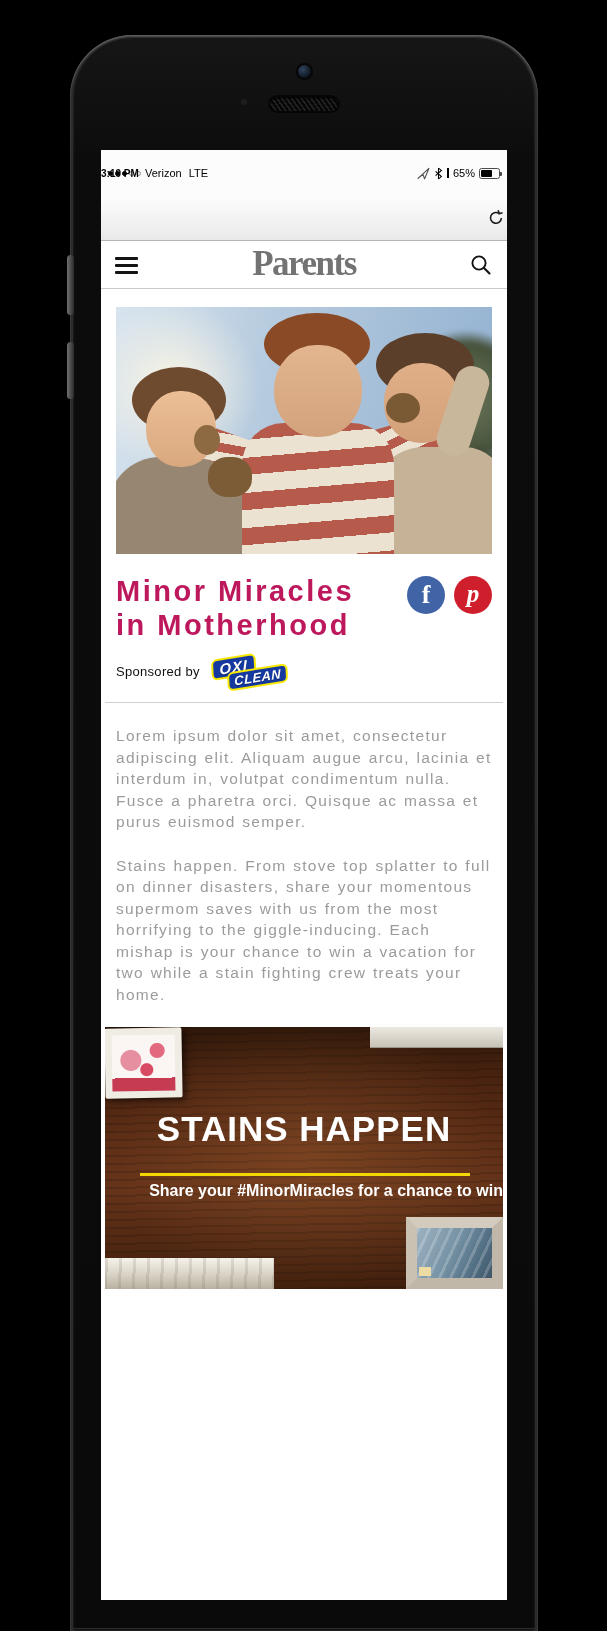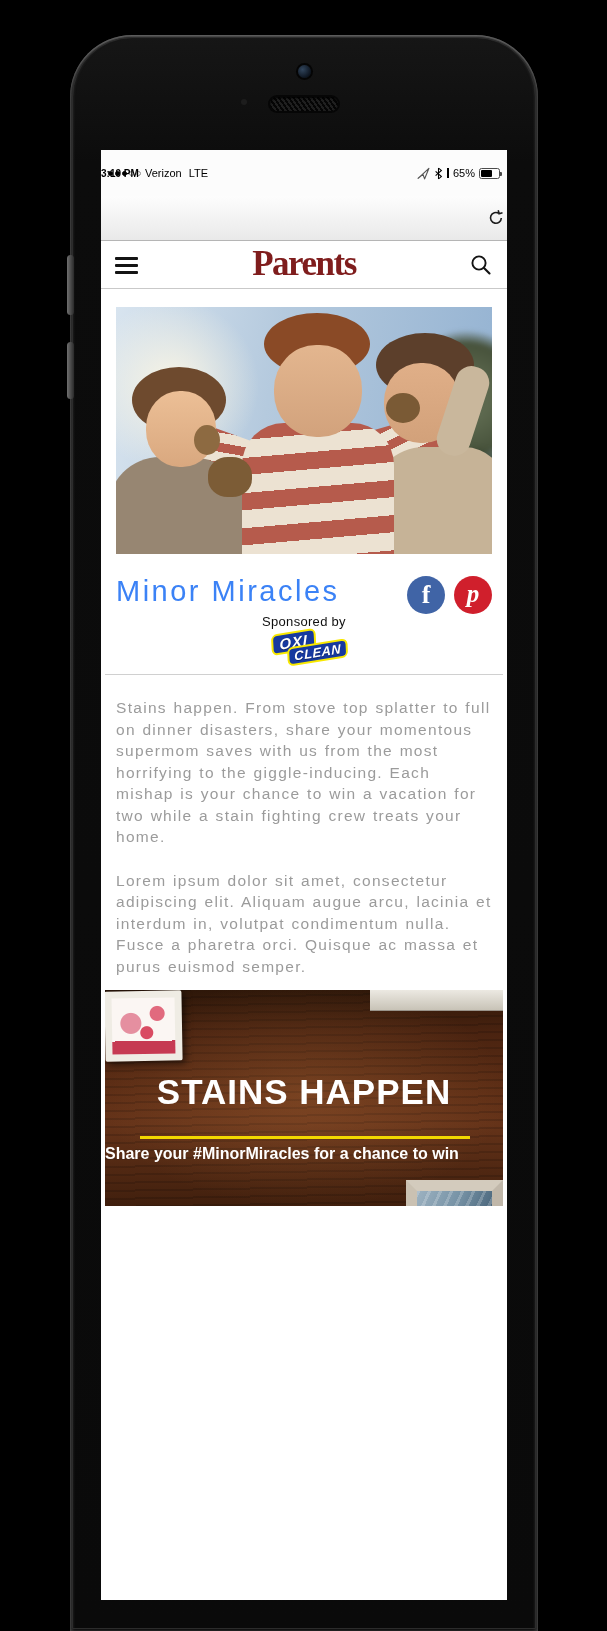--- a/index.html
+++ b/index.html
@@ -47,21 +47,21 @@
   .urlbar{height:45px;background:linear-gradient(#fdfdfd,#e9e9e9);border-bottom:1px solid #b5b5b5;
     position:relative;box-sizing:border-box;}
   .url-field{position:absolute;left:10px;top:9px;width:372px;height:26px;background:#e2e2e4;
     border-radius:7px;text-align:center;line-height:26px;font-size:15px;color:#000;}
   .refresh{position:absolute;right:2px;top:13px;}
   
   .navbar{height:48px;background:#fff;border-bottom:1px solid #c9c9c9;position:relative;box-sizing:border-box;}
   .hamburger{position:absolute;left:14px;top:16px;width:23px;cursor:pointer;}
   .hamburger i{display:block;height:3px;background:#141414;border-radius:1px;margin-bottom:4px;}
   .logo{text-align:center;font-family:"Liberation Serif",serif;font-weight:700;font-size:35px;
-    letter-spacing:-1.5px;color:#7f1d1d;line-height:46px;}
+    letter-spacing:-1.5px;color:#737373;line-height:46px;}
   .searchbtn{position:absolute;right:15px;top:13px;cursor:pointer;}
   
   .article{padding:0 15px;}
   .hero{margin-top:18px;height:247px;position:relative;overflow:hidden;
     background:
       radial-gradient(circle at 15% 32%, rgba(255,248,228,.9) 0%, rgba(255,248,228,0) 24%),
       linear-gradient(100deg,#d8e4ef 0%,#b5cade 40%,#92b1d1 100%);}
   .hero div{position:absolute;}
   .tree1{right:-34px;top:22px;width:120px;height:140px;border-radius:50%;
     background:radial-gradient(circle,#5c684e 25%,#47523b 60%,rgba(71,82,59,0) 75%);filter:blur(2px);}
@@ -83,50 +83,50 @@
   .m-face{left:158px;top:38px;width:88px;height:92px;border-radius:48%;
     background:linear-gradient(#e3b68f,#d2a27c);}
   .r-hair{left:260px;top:26px;width:98px;height:64px;border-radius:50%;background:#5c3f2b;}
   .r-face{left:268px;top:56px;width:76px;height:80px;border-radius:48%;
     background:linear-gradient(#e0af88,#d2a17a);}
   .r-mud{left:270px;top:86px;width:34px;height:30px;border-radius:50%;background:#7a5a35;}
   .r-arm{left:330px;top:58px;width:34px;height:92px;border-radius:16px;transform:rotate(18deg);background:#c9b79c;}
   .hand{left:92px;top:150px;width:44px;height:40px;border-radius:45%;background:#7c5c36;}
   
   .title-row{margin-top:20px;display:flex;justify-content:space-between;align-items:flex-start;}
-  .h1{font-size:29px;font-weight:400;letter-spacing:2.5px;color:#3b82f6;line-height:34px;margin:0;}
+  .h1{font-size:29px;font-weight:700;letter-spacing:2.5px;color:#be185d;line-height:34px;margin:0;}
   .share{display:flex;gap:9px;padding-top:2px;}
   .circle{width:38px;height:38px;border-radius:50%;color:#fff;text-align:center;cursor:pointer;
     font-family:"Liberation Serif",serif;font-weight:700;}
   .fb{background:#4064a6;font-size:26px;line-height:38px;}
   .pin{background:#d01f2c;font-style:italic;font-size:25px;line-height:36px;}
   
-  .sponsor{display:flex;align-items:center;height:58px;margin-top:0;flex-direction:column;}
+  .sponsor{display:flex;align-items:center;height:58px;margin-top:0;}
   .sponsor-label{font-size:13px;color:#101010;letter-spacing:.3px;}
   .oxi{margin-left:12px;transform:rotate(-9deg);cursor:pointer;}
   .oxi-top,.oxi-bottom{display:block;width:max-content;font-style:italic;font-weight:700;color:#fff;
     background:#16399f;border:2px solid #f8e800;border-radius:6px;transform:skewX(-6deg);
     text-shadow:0 1px 0 rgba(0,0,0,.35);}
   .oxi-top{font-size:15px;letter-spacing:1px;padding:0 6px;}
   .oxi-bottom{font-size:13px;letter-spacing:.5px;padding:0 5px;margin:-6px 0 0 14px;}
   .divider{border:none;border-top:1px solid #d0d0d0;margin:2px -11px 0 -11px;}
   .article p{font-size:15.5px;line-height:21.5px;letter-spacing:1.3px;word-spacing:1px;
     color:#9b9b9b;margin:22px 0 0 0;}
   
-  .ad{margin:13px -11px 0 -11px;height:216px;position:relative;overflow:hidden;cursor:pointer;
+  .ad{margin:22px -11px 0 -11px;height:262px;position:relative;overflow:hidden;cursor:pointer;
     background:
       radial-gradient(ellipse at 50% 48%, rgba(255,166,90,.16), rgba(0,0,0,0) 72%),
       repeating-linear-gradient(179deg, rgba(0,0,0,.14) 0 2px, rgba(0,0,0,0) 2px 8px),
       linear-gradient(180deg,#2e1709 0%,#4a2310 20%,#5f2f16 48%,#653319 62%,#401f0d 100%);}
   .ad-headline{position:absolute;top:82px;left:0;right:0;text-align:center;color:#fff;
     font-weight:700;font-size:35px;letter-spacing:1px;}
   .ad-sub{position:absolute;top:121px;left:0;right:0;text-align:center;color:#fff;
     font-weight:700;font-size:18.5px;letter-spacing:.5px;}
   .ad-rule{position:absolute;top:146px;left:35px;width:330px;height:3px;background:#f2d800;}
-  .ad-cta{position:absolute;top:155px;left:0;right:0;text-align:left;color:#fff;
+  .ad-cta{position:absolute;top:155px;left:0;right:0;text-align:right;color:#fff;
     font-weight:700;font-size:16px;}
   .frame-tl{position:absolute;left:0;top:1px;width:77px;height:70px;background:#efece4;
     border-radius:2px;box-shadow:3px 3px 7px rgba(0,0,0,.55);transform:rotate(-1deg);}
   .frame-tl .pic{position:absolute;inset:7px;background:
       radial-gradient(circle at 72% 28%, #e16a7e 0 7px, rgba(225,106,126,0) 8px),
       radial-gradient(circle at 30% 45%, #e58fa0 0 10px, rgba(229,143,160,0) 11px),
       radial-gradient(circle at 55% 62%, #d94b62 0 6px, rgba(217,75,98,0) 7px),
       linear-gradient(0deg, #c63a52 0 13px, rgba(198,58,82,0) 13px),#fbf6f3;}
   .frame-tr{position:absolute;right:0;top:0;width:133px;height:20px;
     background:linear-gradient(#ece9e2,#c8c3b7);border-bottom:1px solid #99938a;}
@@ -217,39 +217,40 @@
         <div class="m-face"></div>
         <div class="r-hair"></div>
         <div class="r-face"></div>
         <div class="r-mud"></div>
         <div class="r-arm"></div>
       </div>
 
       <div class="title-row">
         <h1 class="h1">
           <span>Minor Miracles</span><br>
+          <span>in Motherhood</span>
         </h1>
         <div class="share">
           <div class="circle fb">f</div>
           <div class="circle pin">p</div>
         </div>
       </div>
 
       <div class="sponsor">
         <span class="sponsor-label">Sponsored by</span>
         <span class="oxi">
           <span class="oxi-top">OXI</span>
           <span class="oxi-bottom">CLEAN</span>
         </span>
       </div>
 
       <hr class="divider">
 
+      <p>Lorem ipsum dolor sit amet, consectetur adipiscing elit. Aliquam augue arcu, lacinia et interdum in, volutpat condimentum nulla. Fusce a pharetra orci. Quisque ac massa et purus euismod semper.</p>
       <p>Stains happen. From stove top splatter to full on dinner disasters, share your momentous supermom saves with us from the most horrifying to the giggle-inducing. Each mishap is your chance to win a vacation for two while a stain fighting crew treats your home.</p>
-      <p>Lorem ipsum dolor sit amet, consectetur adipiscing elit. Aliquam augue arcu, lacinia et interdum in, volutpat condimentum nulla. Fusce a pharetra orci. Quisque ac massa et purus euismod semper.</p>
 
       <div class="ad">
         <div class="frame-tl">
             <div class="pic"></div>
           </div>
         <div class="frame-tr"></div>
         <div class="ad-headline">STAINS HAPPEN</div>
         <div class="ad-rule"></div>
         <div class="ad-cta">Share your #MinorMiracles for a chance to win</div>
         <div class="frame-bl"></div>

